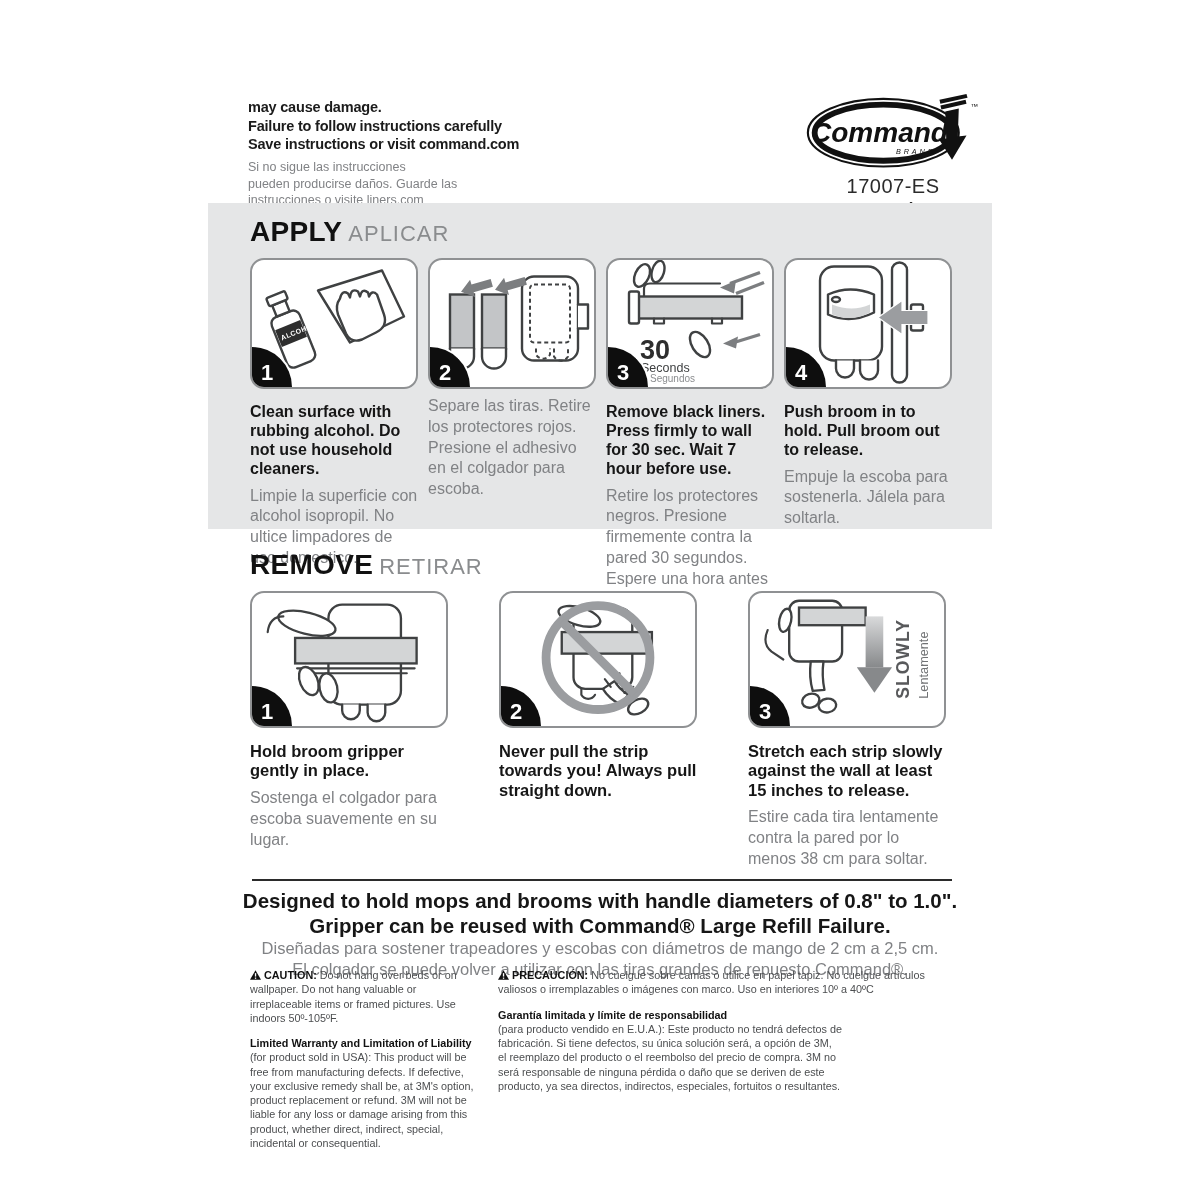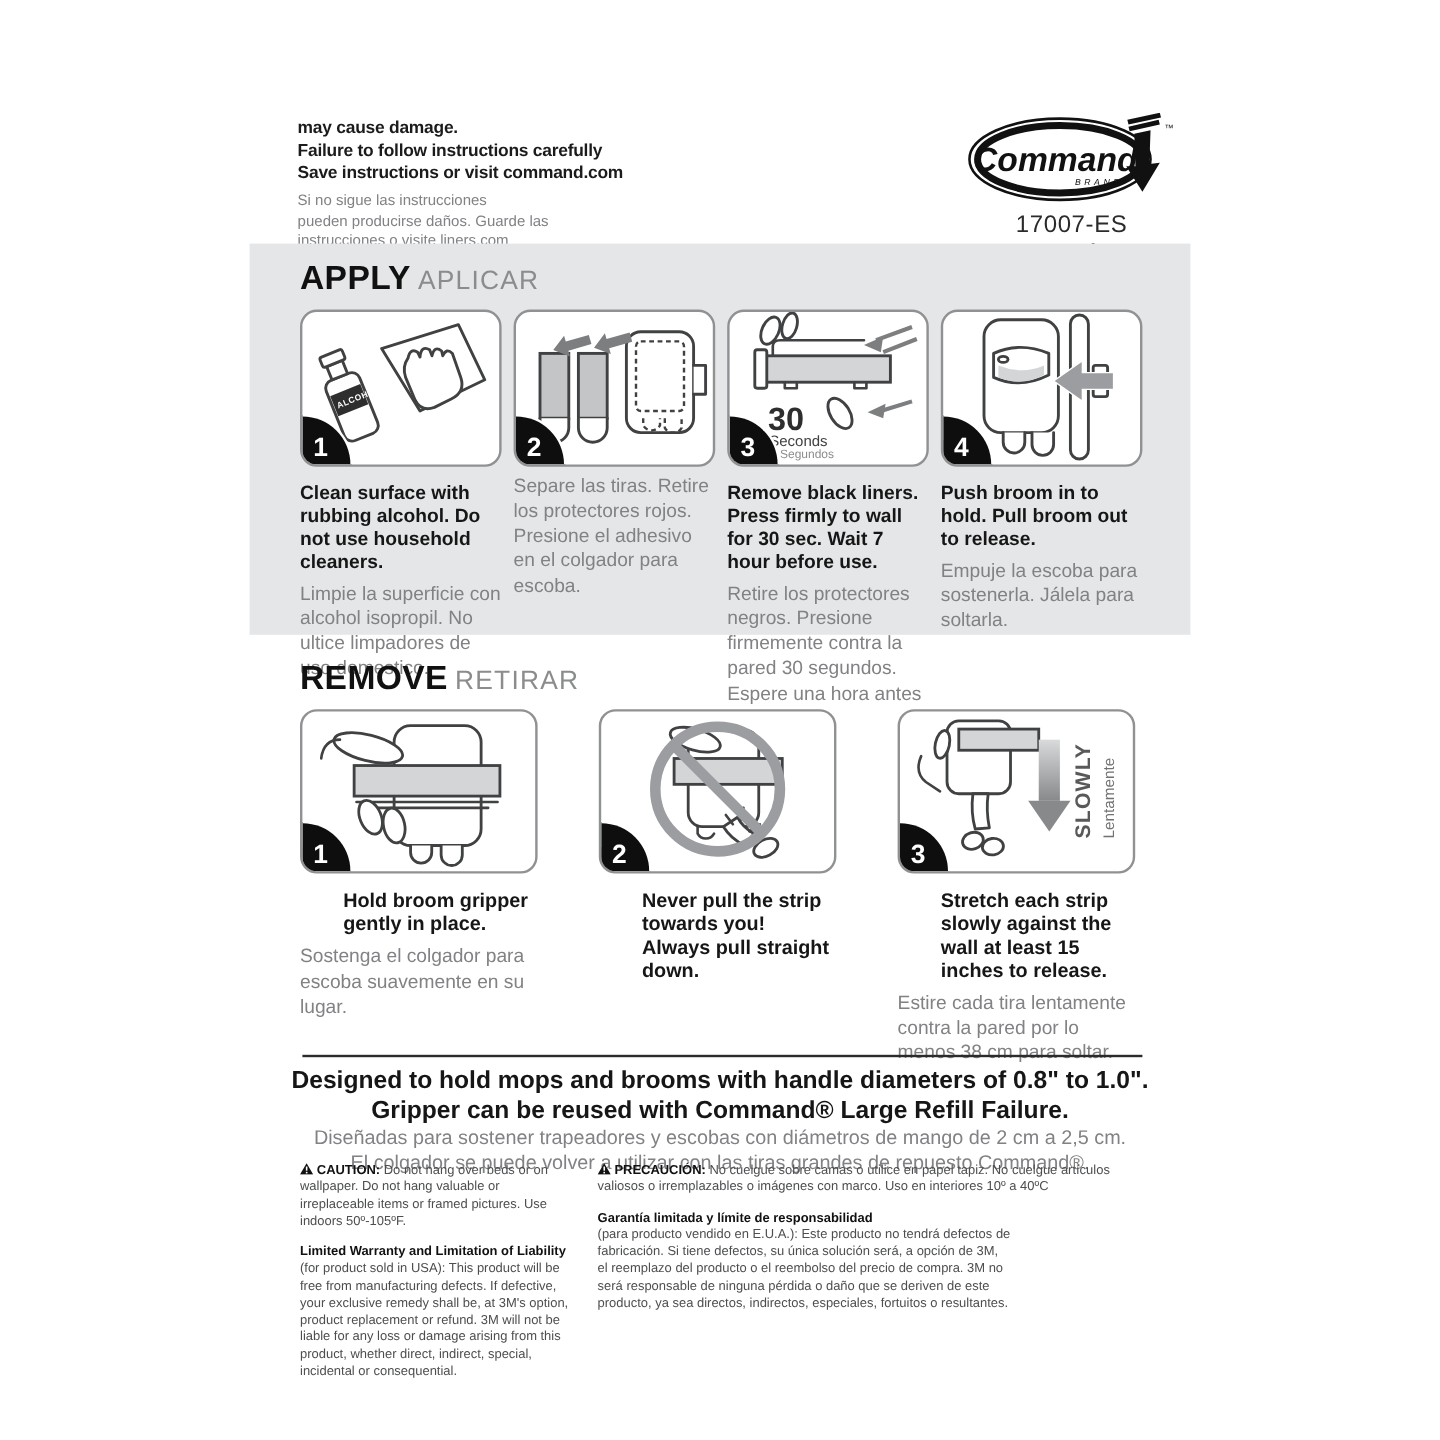--- a/index.html
+++ b/index.html
@@ -46,21 +46,21 @@
   .badge {
     position:absolute; left:0; bottom:0; width:42px; height:42px;
     background:#0e0e0e; border-top-right-radius:100%;
     border-top:2.5px solid #fff; border-right:2.5px solid #fff;
     color:#fff; font-weight:bold; font-size:22px;
     display:flex; align-items:flex-end; padding:0 0 1px 9px;
   }
 
   .step-en { font-weight:bold; font-size:16px; line-height:1.18; margin-top:14px; color:#161616; }
   .step-es { font-size:16px; line-height:1.3; color:#808285; margin-top:7px; }
-  .remove-sec .step-en { font-size:16.5px;margin-left:36px; }
+  .remove-sec .step-en { font-size:16.5px; }
 
   
   .ln { stroke:#3f4142; fill:#fff; stroke-width:2.4; stroke-linejoin:round; stroke-linecap:round; }
   .ln-none { stroke:#3f4142; fill:none; stroke-width:2.2; stroke-linejoin:round; stroke-linecap:round; }
   svg text { font-family:"Liberation Sans", sans-serif; }
 
   
   .rule { position:absolute; left:252px; top:879px; width:700px; border-top:2px solid #2b2b2b; }
   .designed { position:absolute; left:208px; top:888px; width:784px; text-align:center; }
   .designed .en { font-weight:bold; font-size:20.5px; line-height:1.22; color:#161616; }

